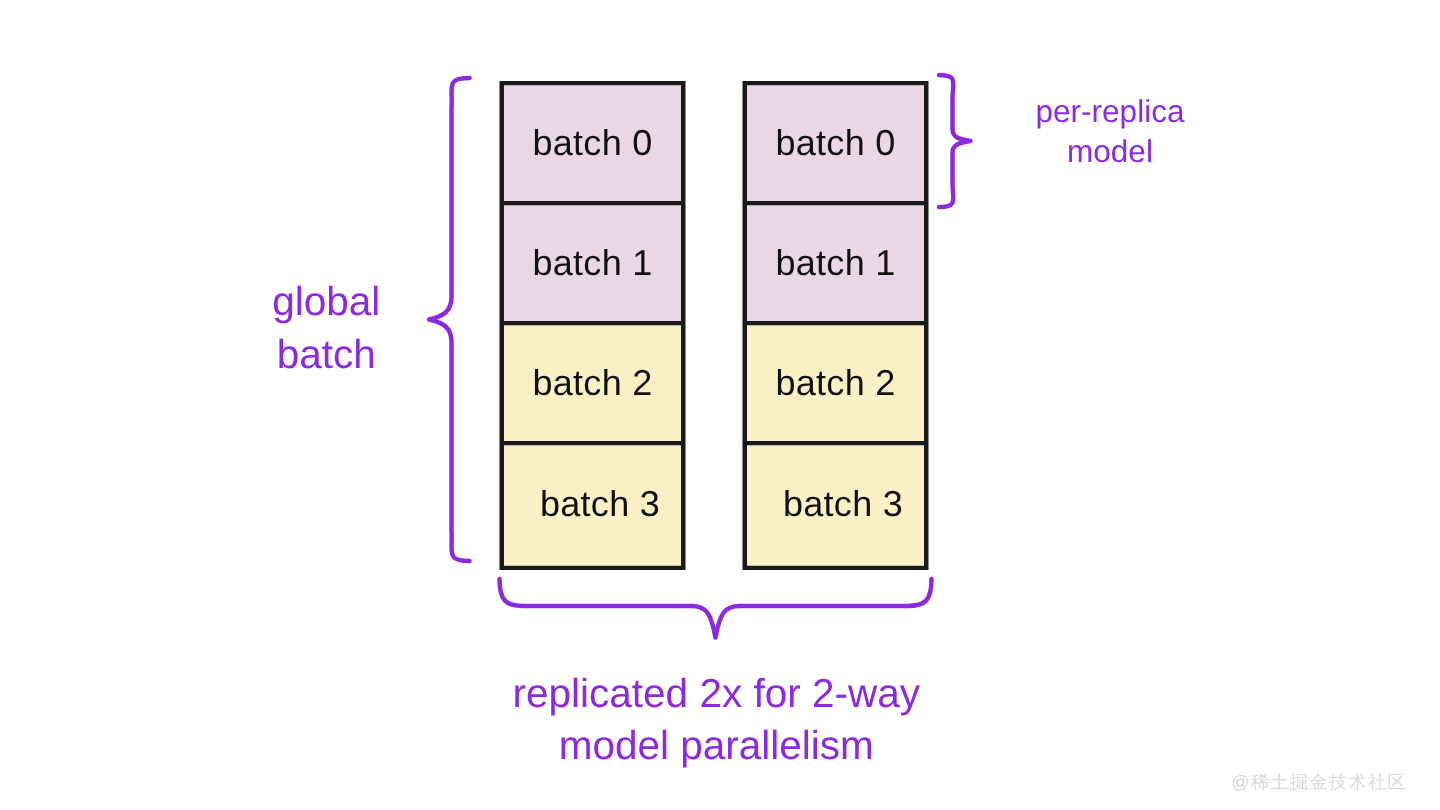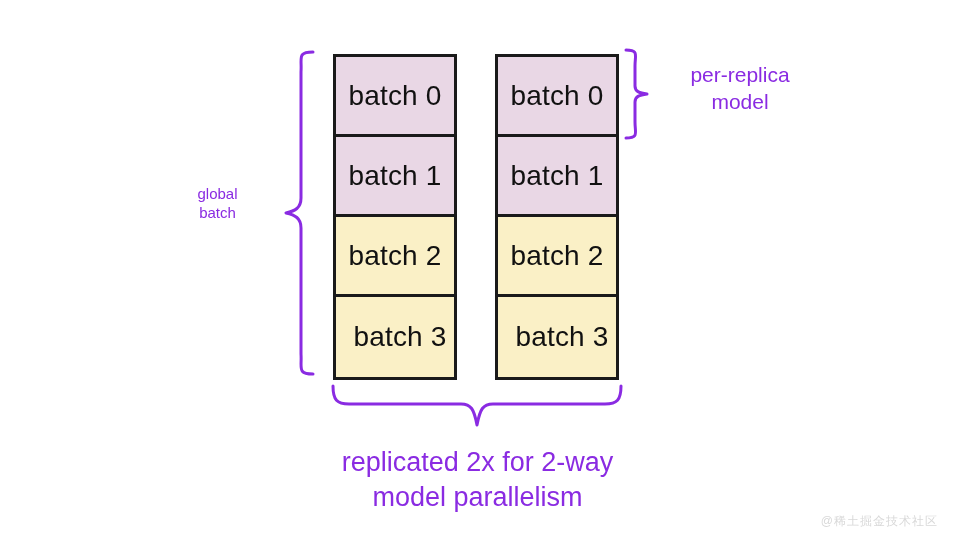--- a/index.html
+++ b/index.html
@@ -27,21 +27,21 @@
   }
   #column-0 { left: 333px; top: 54px; }
   #column-1 { left: 495px; top: 54px; }
 
   .cell {
     height: 80px;
     box-sizing: border-box;
     display: flex;
     align-items: center;
     justify-content: center;
-    font-size: 28px;
+    font-size: 24px;
     color: #111111;
     letter-spacing: .2px;
     border-bottom: 3px solid #1a1a1a;
   }
   .cell:last-child { border-bottom: none; padding-left: 10px; }
   .cell.pink   { background: #e9d7e5; }
   .cell.yellow { background: #faf0c6; }
 
   
   .brace {
@@ -66,21 +66,21 @@
     position: absolute;
     color: #8a2be2;
     line-height: 1.28;
     white-space: pre-line;
   }
   #label-global {
     left: 150px;
     top: 184px;
     width: 135px;
     text-align: center;
-    font-size: 15px;
+    font-size: 27px;
   }
   #label-perreplica {
     left: 655px;
     top: 62px;
     width: 170px;
     text-align: center;
     font-size: 21px;
   }
   #label-bottom {
     left: 300px;

